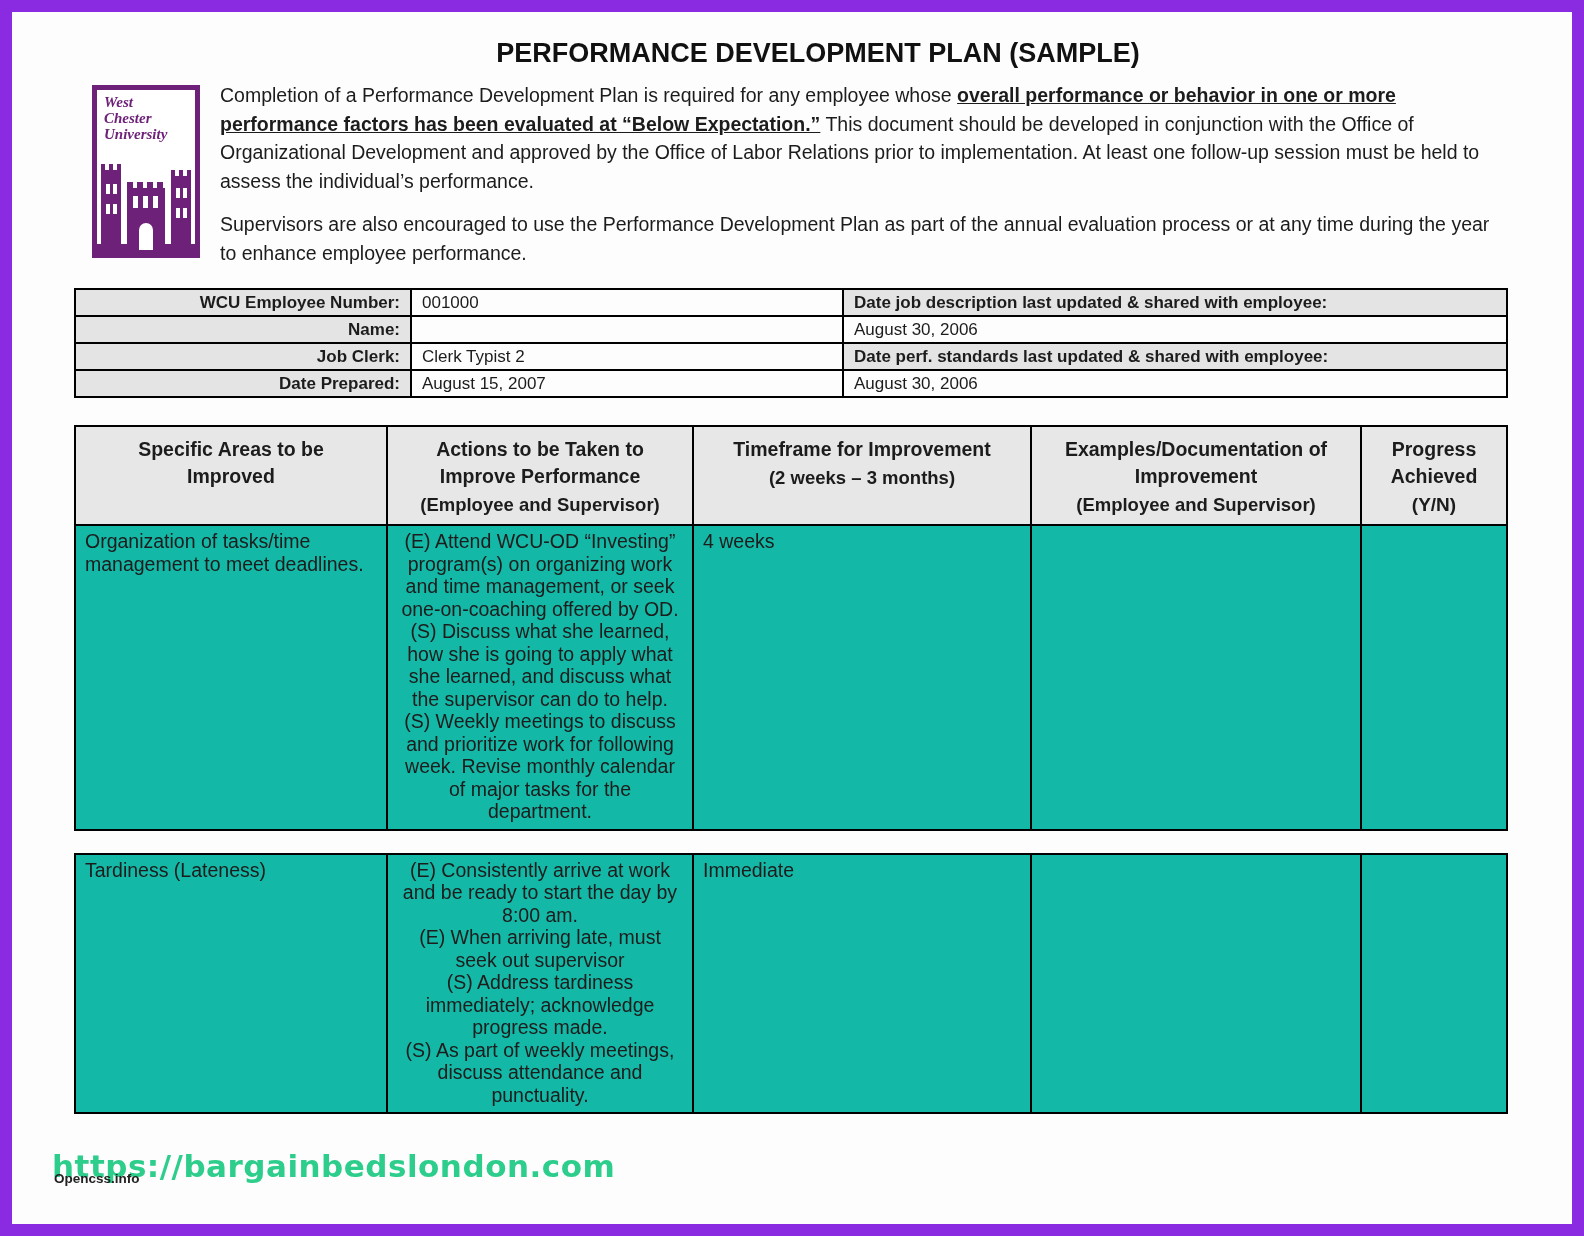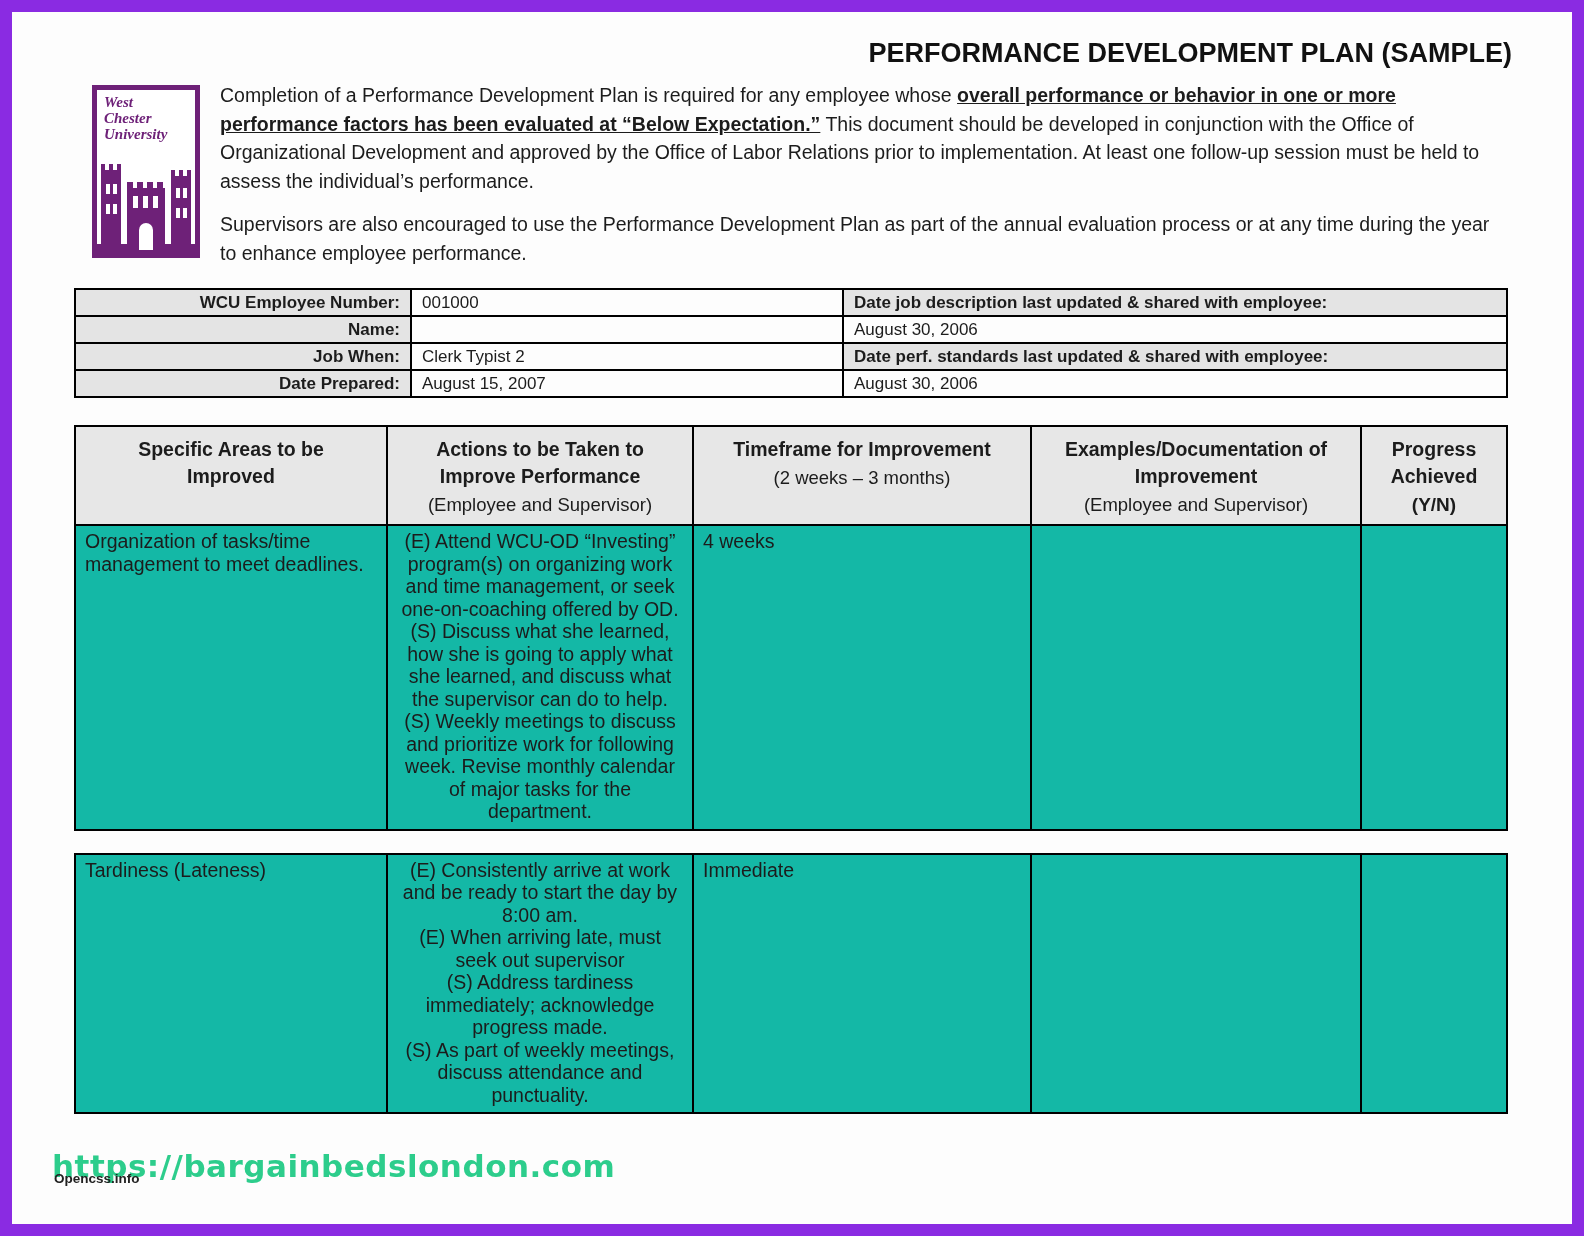--- a/index.html
+++ b/index.html
@@ -10,21 +10,21 @@
     color: #1c1c1c;
   }
   .page {
     width: 1584px; height: 1236px;
     border: 12px solid #8a2be2;
     background: #fdfdfd;
     position: relative;
     overflow: hidden;
   }
   .doc-title {
-    font-size: 27px; font-weight: bold; text-align: right;
+    font-size: 27px; font-weight: bold; text-align: center;
     margin: 26px 60px 10px 62px; text-indent: 50px;
     color: #111;
   }
   .content { margin: 0 64px 0 62px; font-size: 19.5px; line-height: 28.5px; }
   
   .logo-box {
     float: left; width: 108px; height: 173px;
     margin: 4px 20px 6px 18px;
     border: 5px solid #6e2178; background: #fff;
     overflow: hidden;
@@ -55,21 +55,21 @@
   .plan-table {
     width: 100%; border-collapse: collapse; table-layout: fixed;
     margin-top: 27px; font-size: 19.5px; line-height: 22.5px;
   }
   .plan-table.t2 { margin-top: 22px; }
   .plan-table th {
     background: #e7e7e7; border: 2px solid #000;
     padding: 9px 24px 6px; vertical-align: top;
     font-size: 19.5px; line-height: 27px; font-weight: bold; text-align: center;
   }
-  .plan-table th .sub { display: block; font-weight: normal; font-size: 18.5px; margin-top: 1px; }
+  .plan-table th .sub { display: block; font-weight: bold; font-size: 18.5px; margin-top: 1px; }
   .plan-table th:last-child .sub { font-weight: bold; font-size: 19px; }
   .plan-table td {
     border: 2px solid #000; vertical-align: top;
     padding: 4px 9px 6px; background: #14b8a6;
   }
   .r1 td { height: 303px; }
   .r2 td { height: 238px; }
   .cell-actions { white-space: pre-line; text-align: center; }
   
   .footer { position: absolute; left: 40px; bottom: 28px; height: 48px; width: 600px; }
@@ -145,21 +145,21 @@
         <td class="lbl">WCU Employee Number:</td>
         <td>001000</td>
         <td class="r-lbl">Date job description last updated &amp; shared with employee:</td>
       </tr>
       <tr>
         <td class="lbl">Name:</td>
         <td></td>
         <td>August 30, 2006</td>
       </tr>
       <tr>
-        <td class="lbl">Job When:</td>
+        <td class="lbl">Job Clerk:</td>
         <td>Clerk Typist 2</td>
         <td class="r-lbl">Date perf. standards last updated &amp; shared with employee:</td>
       </tr>
       <tr>
         <td class="lbl">Date Prepared:</td>
         <td>August 15, 2007</td>
         <td>August 30, 2006</td>
       </tr>
     </tbody>
       </table>

